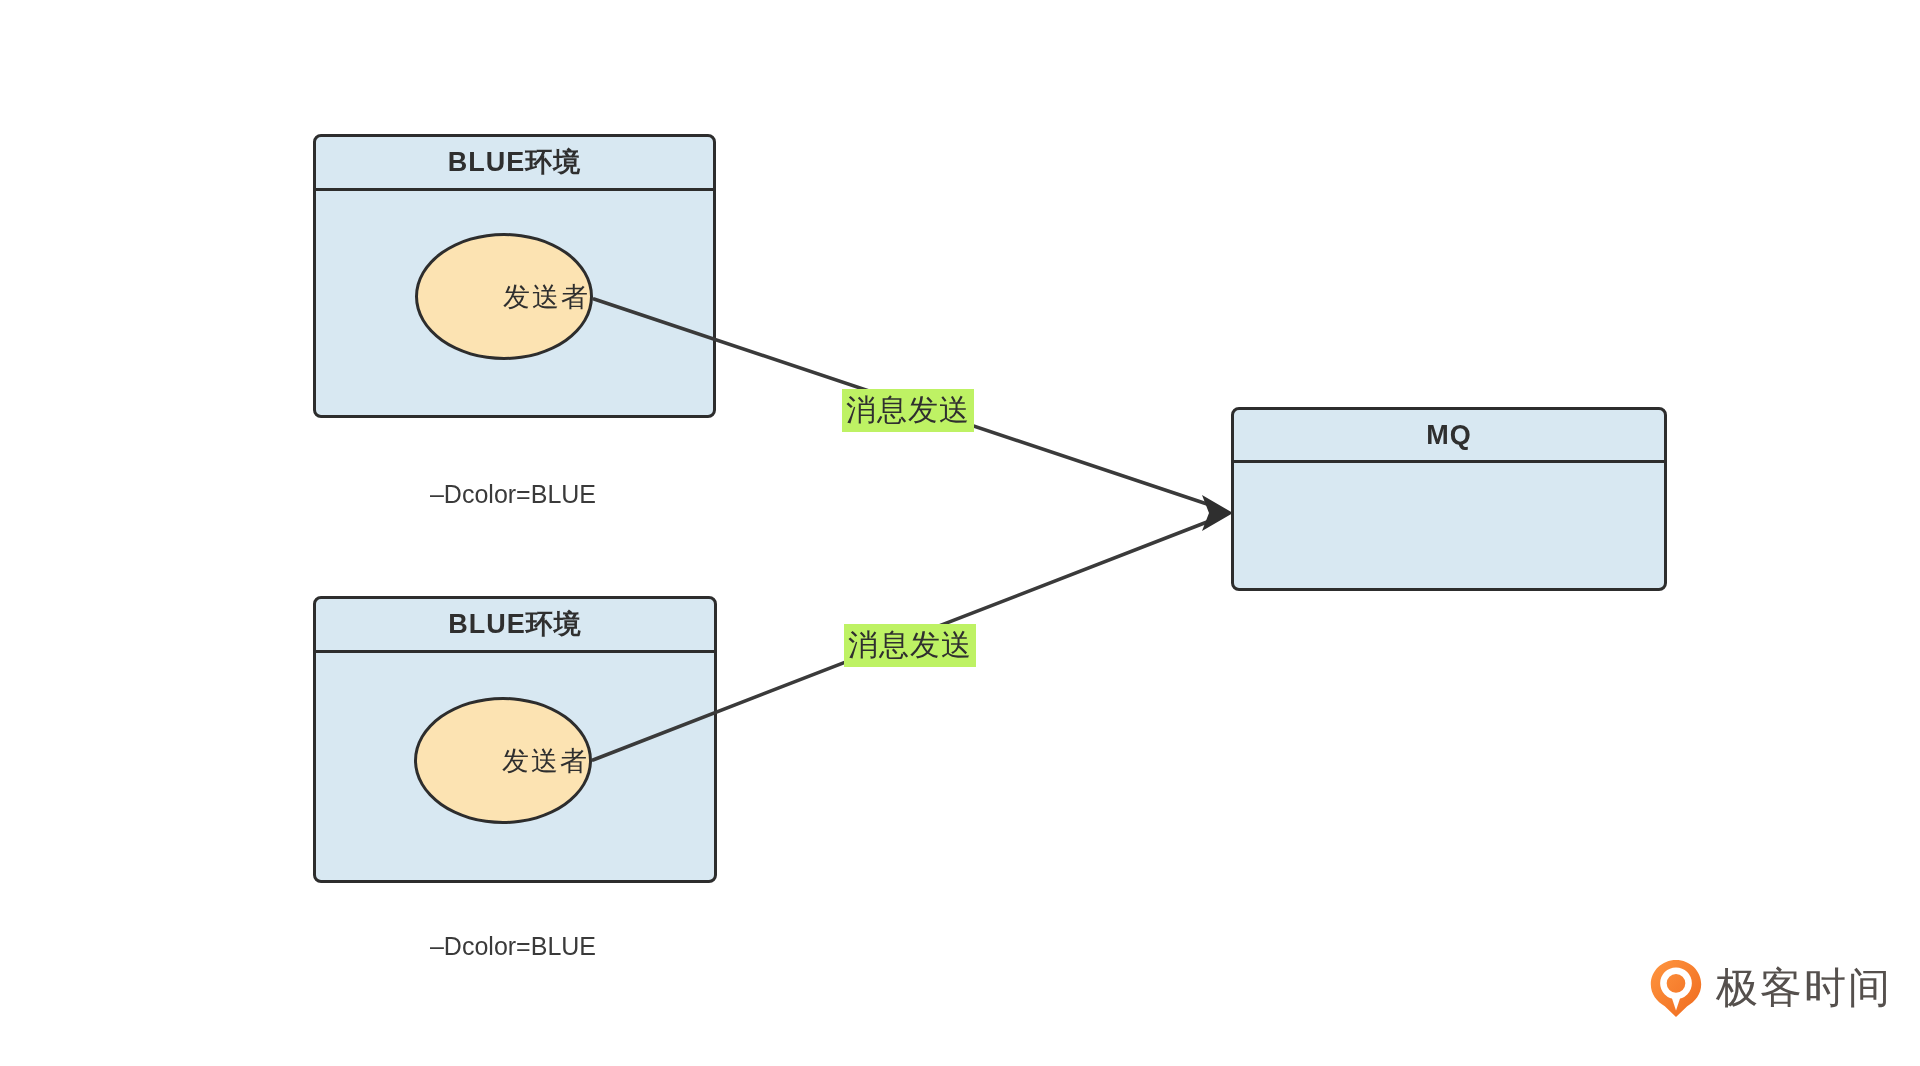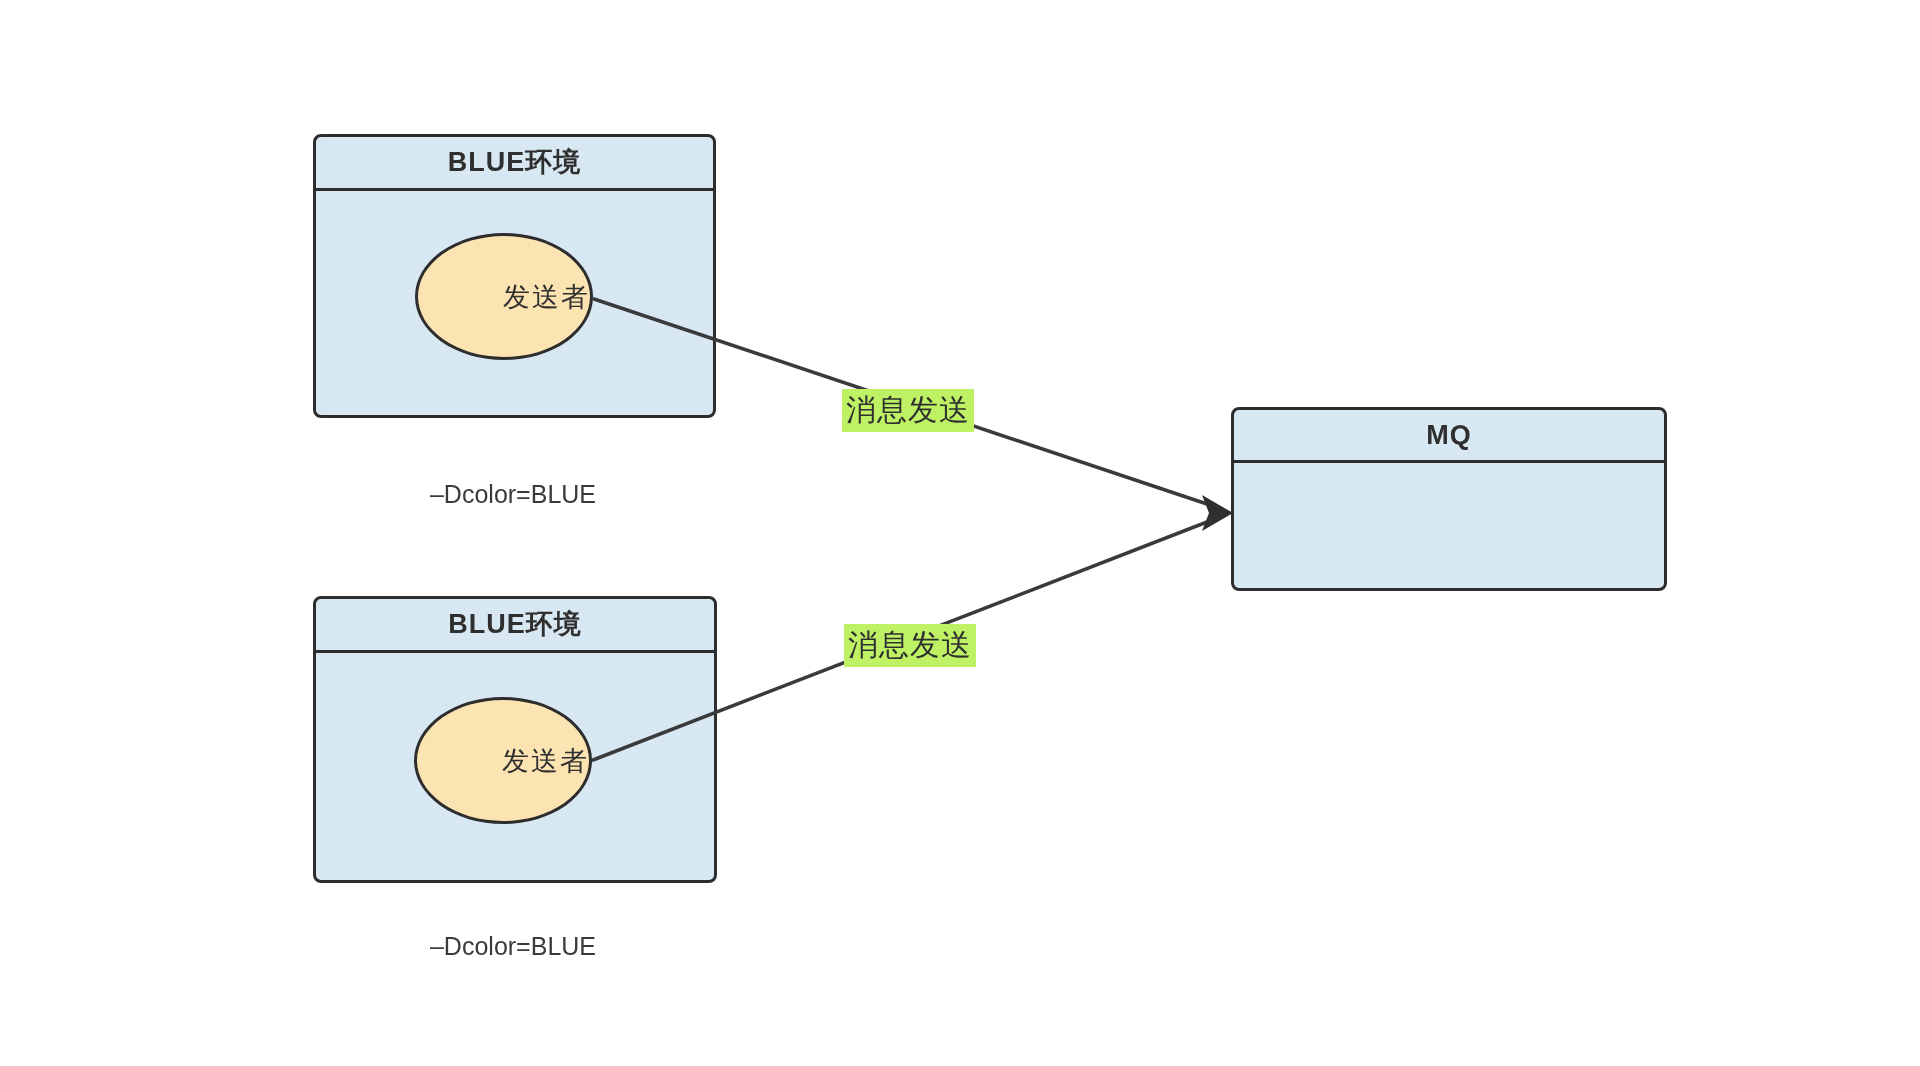--- a/index.html
+++ b/index.html
@@ -135,14 +135,28 @@
   </div>
   <div class="jvm-caption" id="caption-green">–Dcolor=BLUE</div>
 
   <div class="env-box" id="box-mq">
     <div class="title" style="height:50px;line-height:50px;">MQ</div>
   </div>
 
   <div class="edge-label" id="edge-label-top">消息发送</div>
   <div class="edge-label" id="edge-label-bottom">消息发送</div>
 
+  <div id="logo">
+    <svg width="56" height="60" viewBox="0 0 60 64" xmlns="http://www.w3.org/2000/svg">
+      <defs>
+        <linearGradient id="gkGrad" x1="0" y1="0" x2="1" y2="1">
+          <stop offset="0" stop-color="#ff9640"></stop>
+          <stop offset="1" stop-color="#ef6a1e"></stop>
+        </linearGradient>
+      </defs>
+      <path d="M30 2 C44.9 2 57 13.6 57 28 C57 38.5 50.6 46.5 42 51.5 L30 63 L18 51.5 C9.4 46.5 3 38.5 3 28 C3 13.6 15.1 2 30 2 Z" fill="url(#gkGrad)"></path>
+      <circle cx="30" cy="27" r="13.5" fill="none" stroke="#ffffff" stroke-width="7"></circle>
+      <path d="M25 41 L35 41 L30 56 Z" fill="#ffffff"></path>
+    </svg>
+    <span id="logo-text">极客时间</span>
+  </div>
 
 </div>
 
 </body></html>

